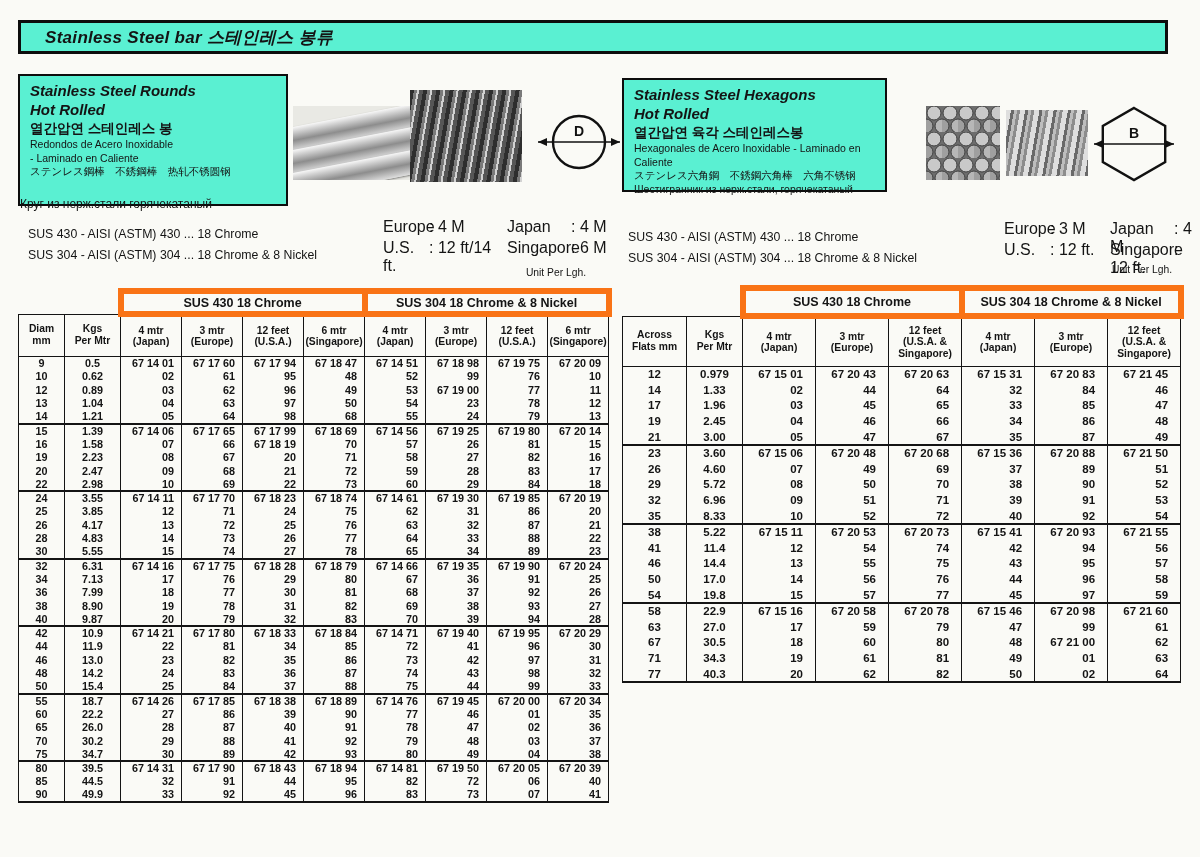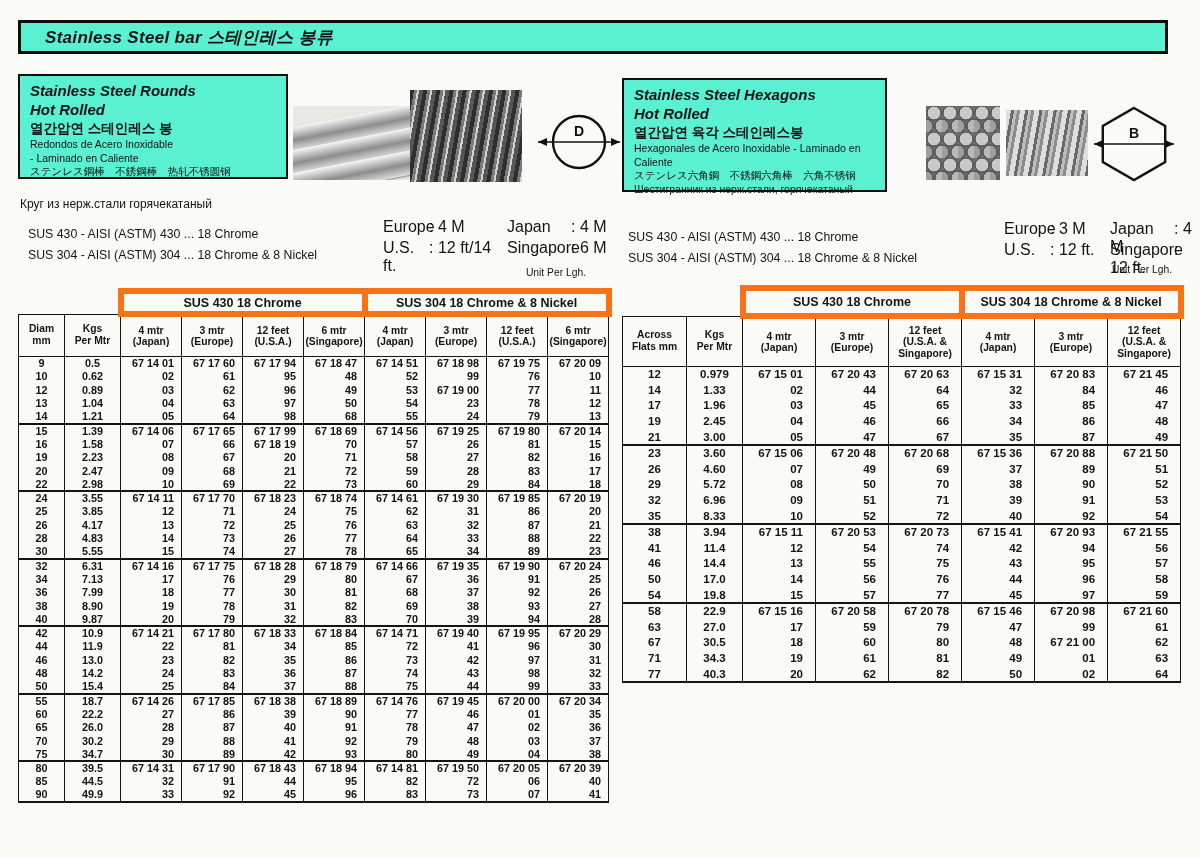--- a/index.html
+++ b/index.html
@@ -6,21 +6,21 @@
   html,body{width:1200px;height:857px;}
   body{position:relative;background:#fafaf6;color:#141414;font-family:"Liberation Sans","DejaVu Sans",sans-serif;overflow:hidden;}
 
   
   .banner{position:absolute;left:18px;top:20px;width:1150px;height:34px;background:#5af0d2;
     border:3px solid #0d0d0d;display:flex;align-items:center;padding-left:24px;}
   .banner h1{font-size:17px;font-style:italic;font-weight:bold;letter-spacing:.3px;}
 
   
   .infobox{position:absolute;background:#5af0d2;border:2px solid #0d0d0d;padding:5px 10px 4px 10px;}
-  #rounds-box{left:18px;top:74px;width:270px;height:105px;}
+  #rounds-box{left:18px;top:74px;width:270px;height:132px;}
   #hex-box{left:622px;top:78px;width:265px;height:114px;}
   .ib-t{font-style:italic;font-weight:bold;font-size:15px;line-height:19px;}
   .ib-k{font-weight:bold;font-size:13.5px;line-height:19px;}
   .ib-s{font-size:10.5px;line-height:13.5px;}
   .below-note{position:absolute;font-size:12px;}
   #rounds-ru{left:20px;top:197px;}
 
   
   .photo{position:absolute;overflow:hidden;}
   .rp1{left:293px;top:106px;width:118px;height:74px;background:#e9e9e4;}
@@ -782,21 +782,21 @@
           <td class="num">8.33</td>
           <td class="code">10</td>
           <td class="code">52</td>
           <td class="code">72</td>
           <td class="code">40</td>
           <td class="code">92</td>
           <td class="code">54</td>
         </tr>
         <tr class="grp">
           <td class="num">38</td>
-          <td class="num">3.94</td>
+          <td class="num">5.22</td>
           <td class="code">67 15 11</td>
           <td class="code">67 20 53</td>
           <td class="code">67 20 73</td>
           <td class="code">67 15 41</td>
           <td class="code">67 20 93</td>
           <td class="code">67 21 55</td>
         </tr>
         <tr>
           <td class="num">41</td>
           <td class="num">11.4</td>

